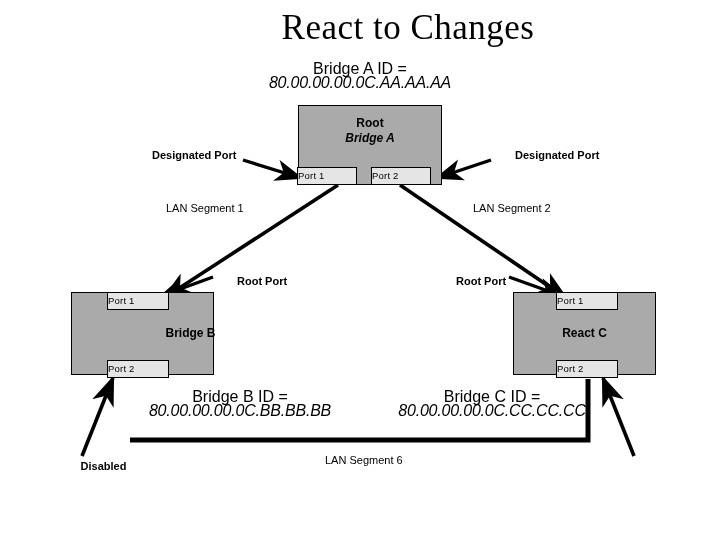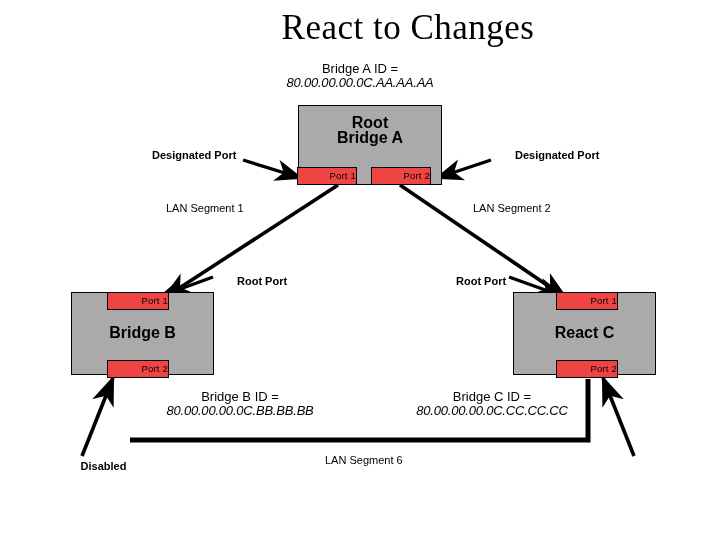--- a/index.html
+++ b/index.html
@@ -32,52 +32,52 @@
     font-family: "Liberation Serif", serif;
     font-size: 35px;
     color: #000000;
     letter-spacing: 0.5px;
     padding-left: 48px;
   }
   .idlabel {
     position: absolute;
     text-align: center;
     font-family: "Liberation Sans", sans-serif;
-    font-size: 13px;
+    font-size: 16px;
     color: #000000;
     line-height: 14px;
     white-space: nowrap;
   }
   .idlabel .idval {
     font-style: italic;
     letter-spacing: -0.2px;
   }
   .bridge-box {
     position: absolute;
     background: #aaaaaa;
     border: 1px solid #000000;
     box-sizing: border-box;
   }
   .bridge-name {
     position: absolute;
     width: 100%;
     text-align: center;
-    font-size: 16px;
+    font-size: 12px;
     font-weight: bold;
     color: #000000;
     line-height: 14px;
   }
   .port-box {
     position: absolute;
-    background: #ef4444;
+    background: #e5e5e5;
     border: 1px solid #000000;
     box-sizing: border-box;
     font-size: 9.5px;
     color: #000000;
-    text-align: right;
+    text-align: left;
     line-height: 16px;
     letter-spacing: 0.2px;
   }
   .anno {
     position: absolute;
     font-size: 11px;
     font-weight: bold;
     color: #000000;
     white-space: nowrap;
     line-height: 14px;
@@ -127,26 +127,26 @@
 
     <path d="M130,440 L588,440 L588,379" fill="none" stroke="#000000" stroke-width="5" stroke-linejoin="miter"></path>
 
     <line x1="82" y1="456" x2="113" y2="378" stroke="#000000" stroke-width="3.6" marker-end="url(#ah)"></line>
 
     <line x1="634" y1="456" x2="603" y2="378" stroke="#000000" stroke-width="3.6" marker-end="url(#ah)"></line>
   </svg>
 
   <div class="bridge-box" style="left:298px; top:105px; width:144px; height:80px;">
     <div class="bridge-name" style="top:10px;">Root</div>
-    <div class="bridge-name" style="top:25px;">Bridge A</div>
+    <div class="bridge-name" style="top:25px;font-style:italic;">Bridge A</div>
   </div>
   <div class="port-box" style="left:297px; top:167px; width:60px; height:18px;">Port 1</div>
   <div class="port-box" style="left:371px; top:167px; width:60px; height:18px;">Port 2</div>
 
-  <div class="bridge-box" style="left:71px; top:292px; width:143px; height:83px;">
+  <div class="bridge-box" style="left:71px; top:292px; width:143px; height:83px;padding-left:48px;">
     <div class="bridge-name" style="top:33px;">Bridge B</div>
   </div>
   <div class="port-box" style="left:107px; top:292px; width:62px; height:18px;">Port 1</div>
   <div class="port-box" style="left:107px; top:360px; width:62px; height:18px;">Port 2</div>
 
   <div class="bridge-box" style="left:513px; top:292px; width:143px; height:83px;">
     <div class="bridge-name" style="top:33px;">React C</div>
   </div>
   <div class="port-box" style="left:556px; top:292px; width:62px; height:18px;">Port 1</div>
   <div class="port-box" style="left:556px; top:360px; width:62px; height:18px;">Port 2</div>

